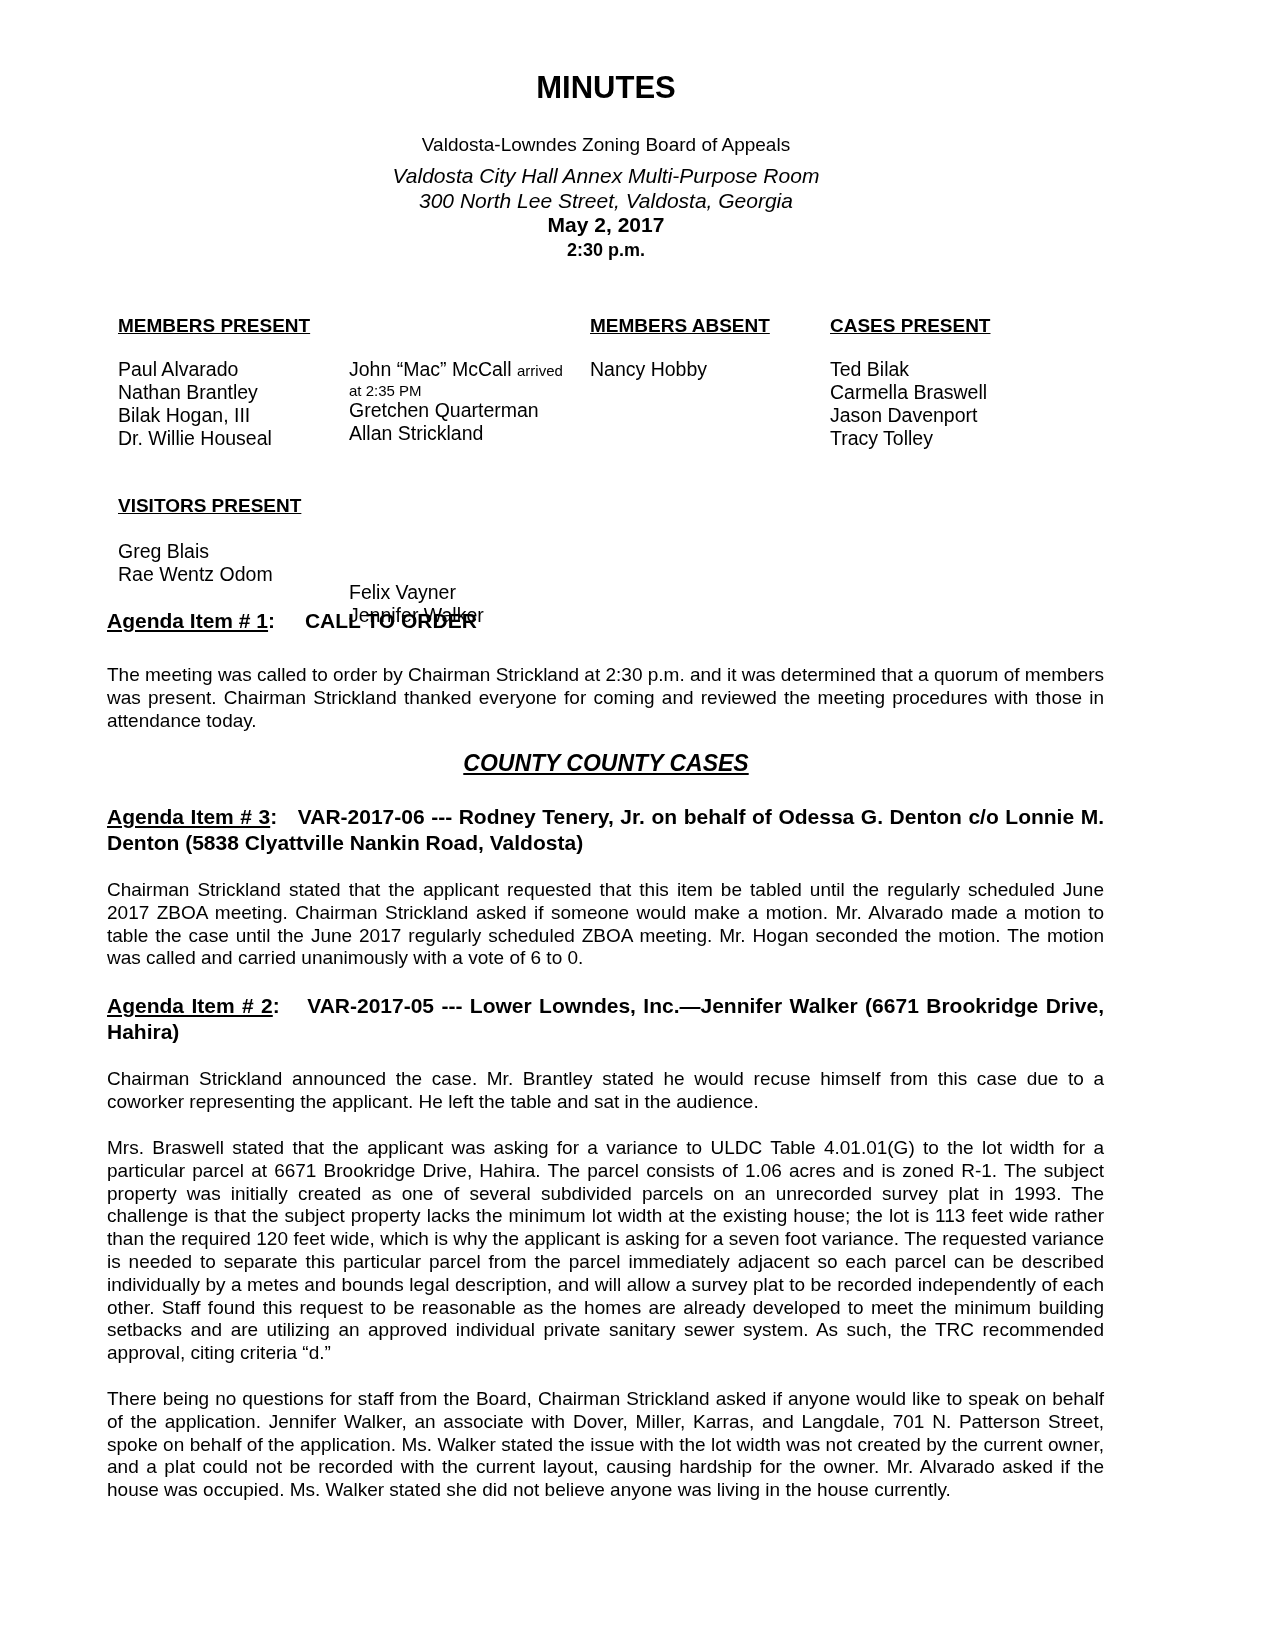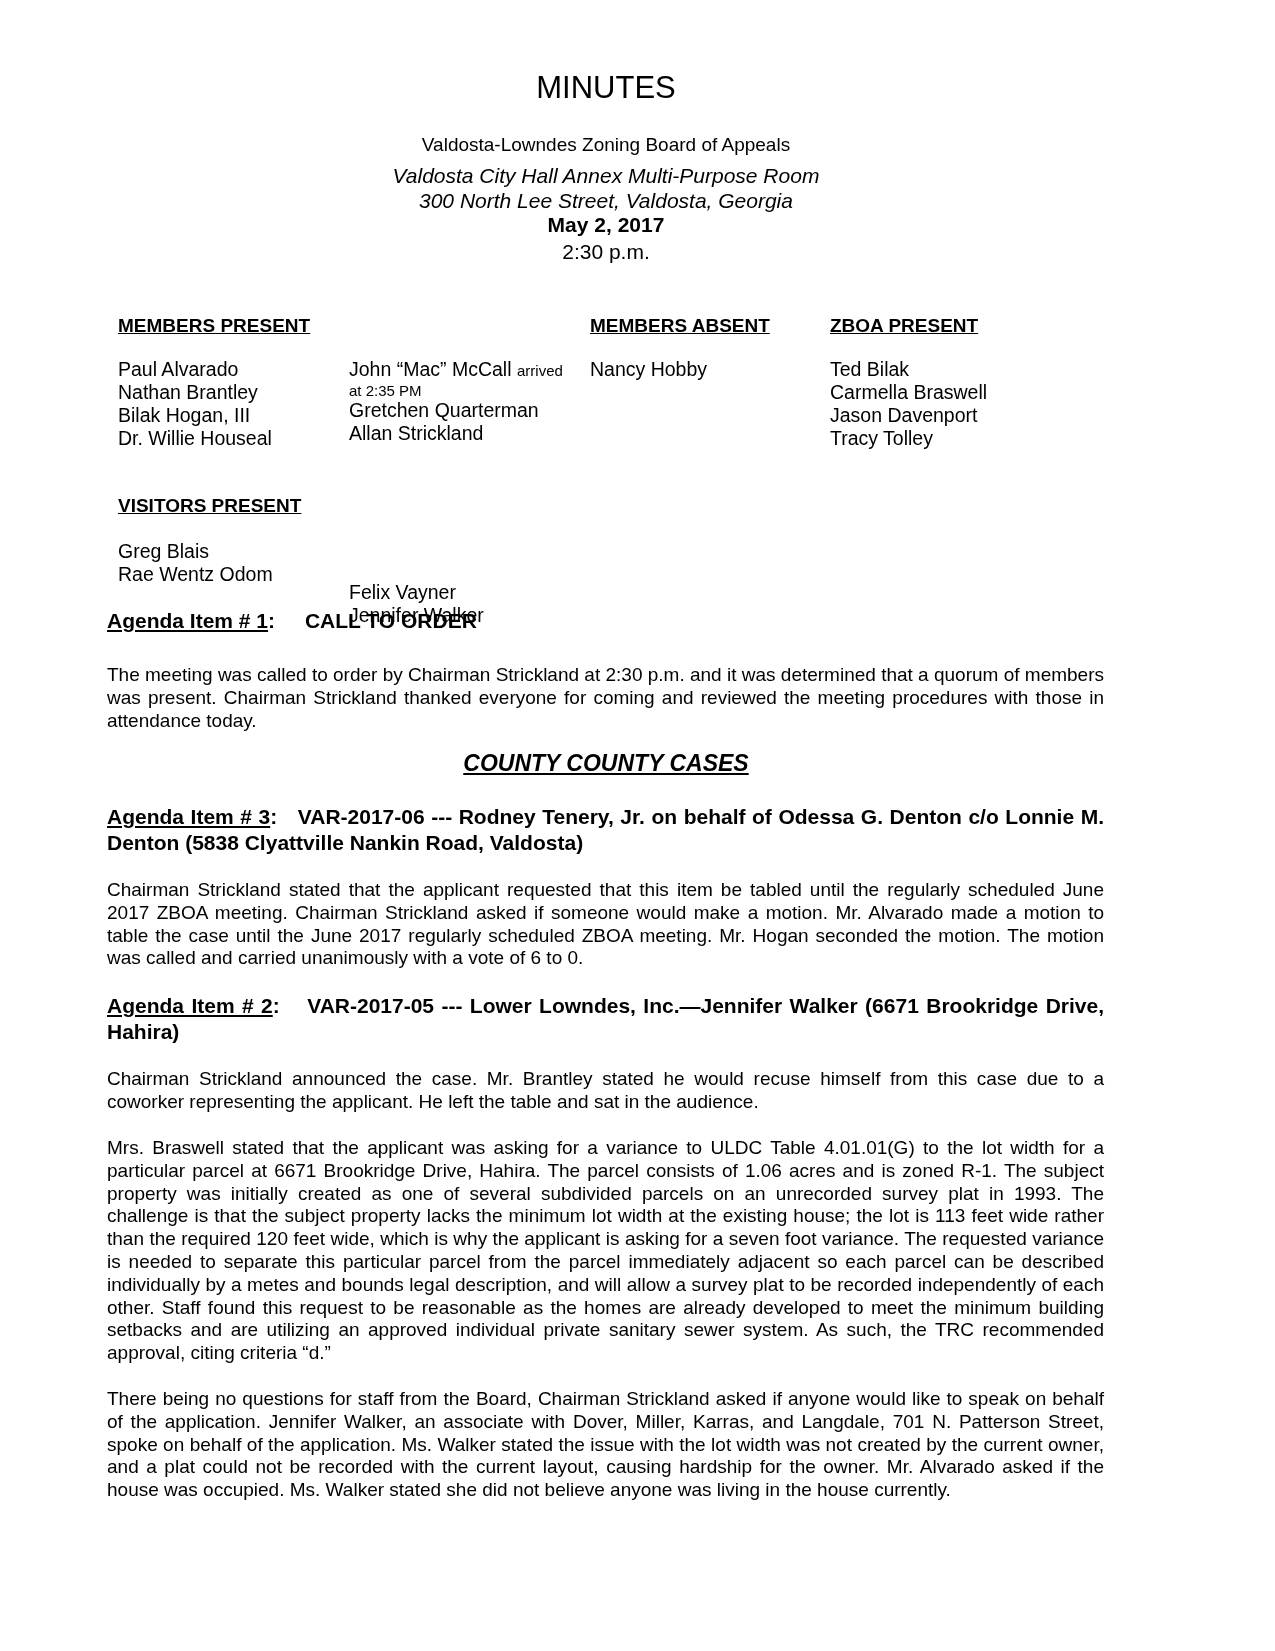--- a/index.html
+++ b/index.html
@@ -2,25 +2,25 @@
 <html><head>
 <meta charset="utf-8">
 <style>
   html, body { margin: 0; padding: 0; background: #ffffff; }
   body {
     width: 1275px; height: 1651px; position: relative; overflow: hidden;
     font-family: "Liberation Sans", sans-serif; color: #000;
   }
   .abs { position: absolute; }
   .center { left: 0; width: 1212px; text-align: center; }
-  .title { top: 70px; font-size: 31px; font-weight: normal; }
+  .title { top: 70px; font-size: 31px; font-weight: bold; }
   .org { top: 134px; font-size: 19px; }
   .sub { font-size: 21px; font-style: italic; }
   .date { top: 213px; font-size: 21px; font-weight: bold; }
-  .time { top: 240px; font-size: 21px; }
+  .time { top: 240px; font-size: 18px; font-weight: bold; }
   .hdr { font-size: 19px; font-weight: bold; text-decoration: underline; }
   .list { font-size: 19.5px; line-height: 23px; }
   .list div { white-space: nowrap; }
   .small { font-size: 15px; }
   .agenda-head { font-size: 21px; font-weight: bold; line-height: 26px; }
   .agenda-head .lbl { text-decoration: underline; }
   .para {
     left: 107px; width: 997px; font-size: 19px; line-height: 22.8px;
     text-align: justify;
   }
@@ -31,21 +31,21 @@
 
 <div class="abs center title">MINUTES</div>
 <div class="abs center org">Valdosta-Lowndes Zoning Board of Appeals</div>
 <div class="abs center sub" style="top:164px;">Valdosta City Hall Annex   Multi-Purpose Room</div>
 <div class="abs center sub" style="top:189px;">300 North Lee Street,  Valdosta, Georgia</div>
 <div class="abs center date">May 2, 2017</div>
 <div class="abs center time">2:30 p.m.</div>
 
 <div class="abs hdr" style="left:118px; top:315px;">MEMBERS  PRESENT</div>
 <div class="abs hdr" style="left:590px; top:315px;">MEMBERS  ABSENT</div>
-<div class="abs hdr" style="left:830px; top:315px;">ZBOA  PRESENT</div>
+<div class="abs hdr" style="left:830px; top:315px;">CASES  PRESENT</div>
 
 <div class="abs list" style="left:118px; top:358px;">
   <div>Paul Alvarado</div>
   <div>Nathan Brantley</div>
   <div>Bilak Hogan, III</div>
   <div>Dr. Willie Houseal</div>
 </div>
 
 <div class="abs list" style="left:349px; top:358px;">
   <div>

